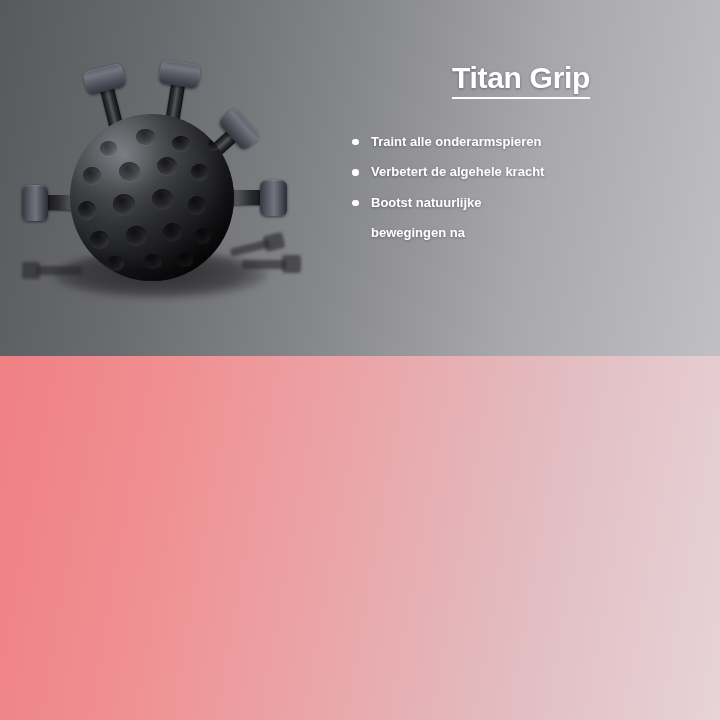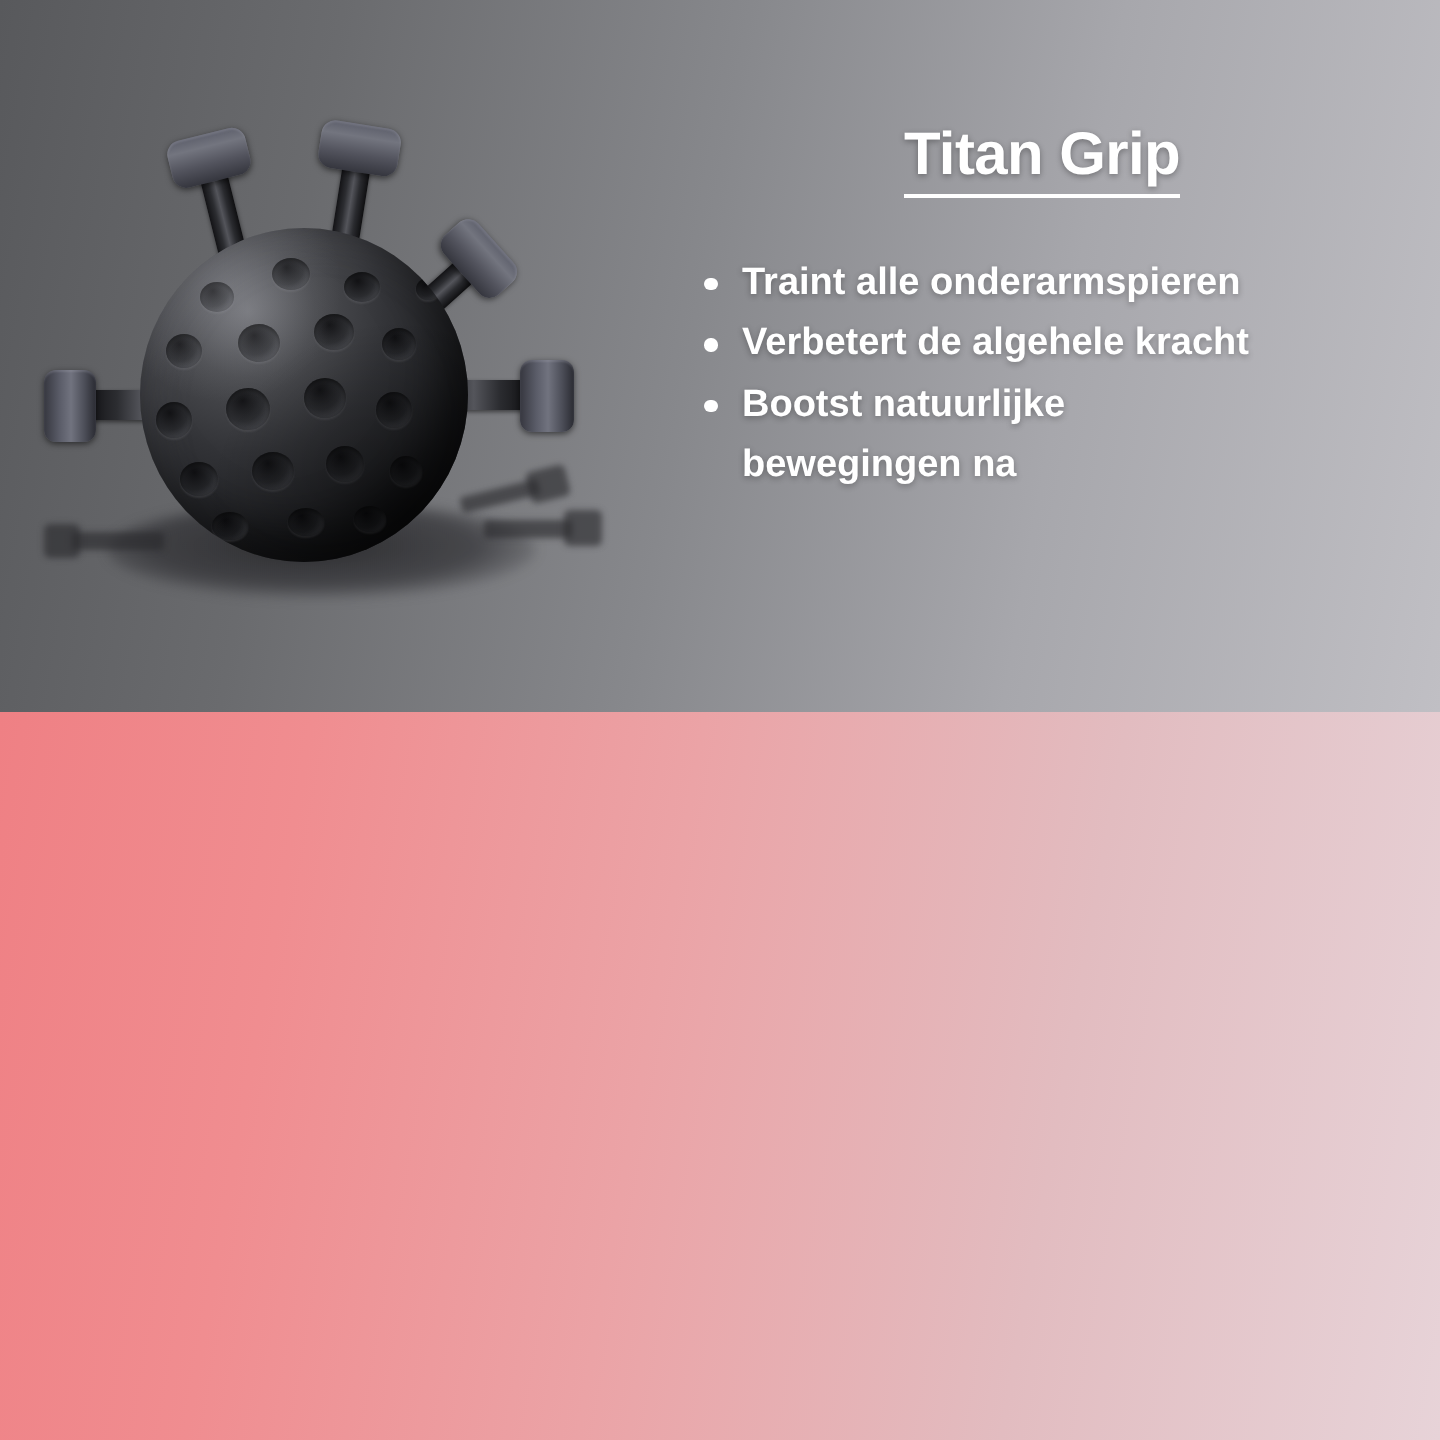--- a/index.html
+++ b/index.html
@@ -35,21 +35,21 @@
 
   ul.bullets { list-style:none; }
   ul.bullets li {
     position:relative; color:#fff; font-weight:bold;
     text-shadow:0 1px 3px rgba(0,0,0,.30);
   }
   ul.bullets li .dot {
     position:absolute; border-radius:50%; background:#fff;
   }
   .bl-top { margin-top:28px; padding-left:0; }
-  .bl-top li { font-size:19px; line-height:30.5px; padding-left:41px; margin-bottom:0; }
+  .bl-top li { font-size:13px; line-height:30.5px; padding-left:41px; margin-bottom:0; }
   .bl-top li .dot { width:6.5px; height:6.5px; left:22px; top:12px; }
   .bl-top li .cont { display:block; padding-left:0; }
 
   
   .ball-stage { position:absolute; left:14px; top:48px; width:300px; height:296px; }
   .ball-shadow {
     position:absolute; left:40px; top:203px; width:214px; height:48px;
     background:radial-gradient(ellipse at 48% 46%,rgba(30,30,32,.80) 0%,rgba(40,40,44,.62) 52%,rgba(60,60,64,0) 78%);
     border-radius:50%; filter:blur(3px);
   }

